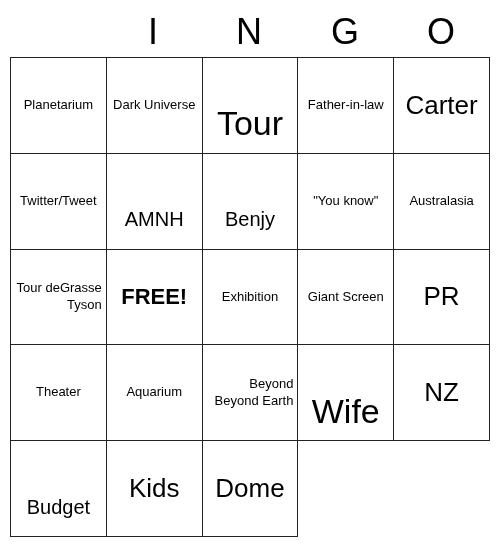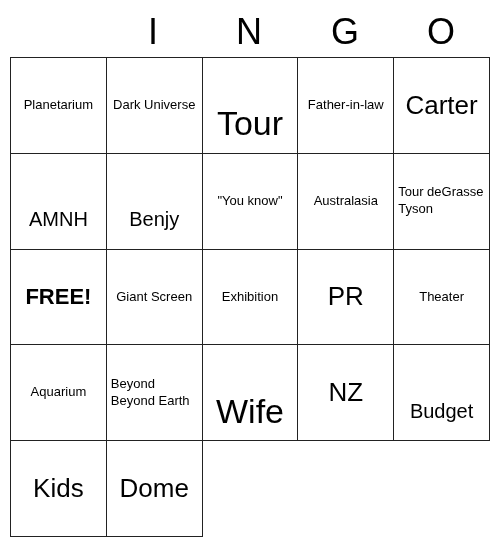--- a/index.html
+++ b/index.html
@@ -52,21 +52,21 @@
       border-top: 1.5px solid #222;
       flex: 1;
     }
 
     .bingo-cell {
       border-right: 1.5px solid #222;
       border-bottom: 1.5px solid #222;
       display: flex;
       align-items: center;
       justify-content: center;
-      text-align: left;
+      text-align: right;
       padding: 4px;
       min-height: 80px;
     }
 
     .cell-text {
       font-size: 13px;
       line-height: 1.3;
     }
 
     .cell-text.large {
@@ -112,42 +112,45 @@
       <div class="bingo-cell">
         <span class="cell-text xlarge">Tour</span>
       </div>
       <div class="bingo-cell">
         <span class="cell-text">Father-in-law</span>
       </div>
       <div class="bingo-cell">
         <span class="cell-text large">Carter</span>
       </div>
       <div class="bingo-cell">
+        <span class="cell-text">Twitter/Tweet</span>
+      </div>
+      <div class="bingo-cell">
         <span class="cell-text medium">AMNH</span>
       </div>
       <div class="bingo-cell">
         <span class="cell-text medium">Benjy</span>
       </div>
       <div class="bingo-cell">
         <span class="cell-text">"You know"</span>
       </div>
       <div class="bingo-cell">
         <span class="cell-text">Australasia</span>
       </div>
       <div class="bingo-cell">
         <span class="cell-text">Tour deGrasse Tyson</span>
       </div>
       <div class="bingo-cell">
         <span class="cell-text free">FREE!</span>
       </div>
       <div class="bingo-cell">
-        <span class="cell-text">Giant Screen</span>
+        <span class="cell-text">Exhibition</span>
       </div>
       <div class="bingo-cell">
-        <span class="cell-text">Exhibition</span>
+        <span class="cell-text">Giant Screen</span>
       </div>
       <div class="bingo-cell">
         <span class="cell-text large">PR</span>
       </div>
       <div class="bingo-cell">
         <span class="cell-text">Theater</span>
       </div>
       <div class="bingo-cell">
         <span class="cell-text">Aquarium</span>
       </div>

